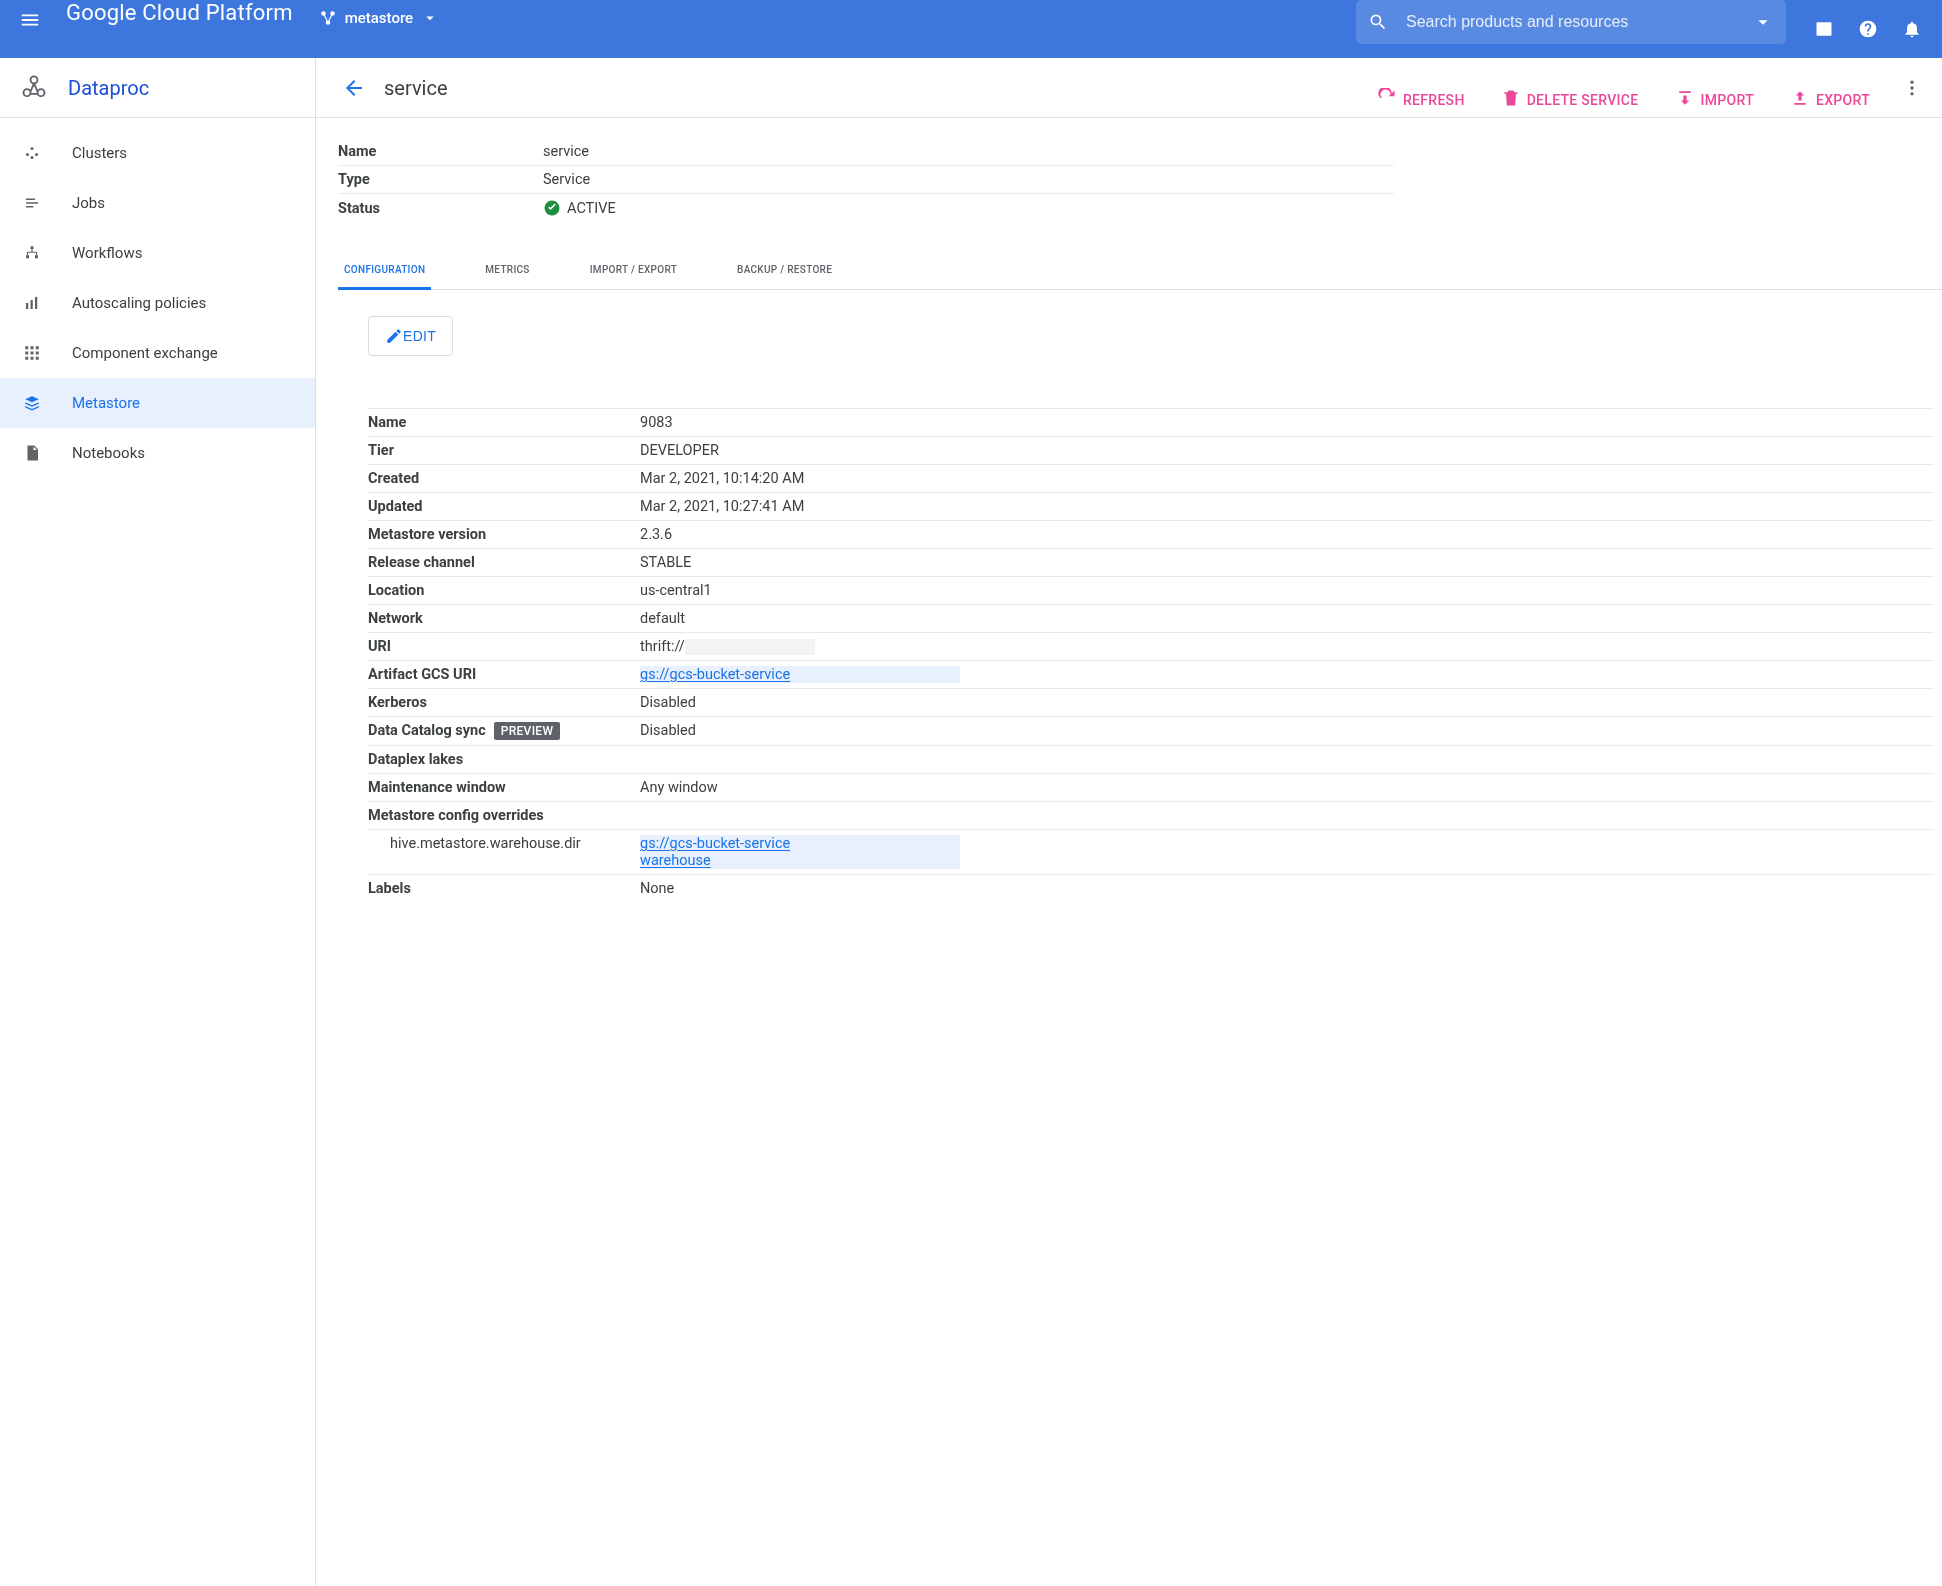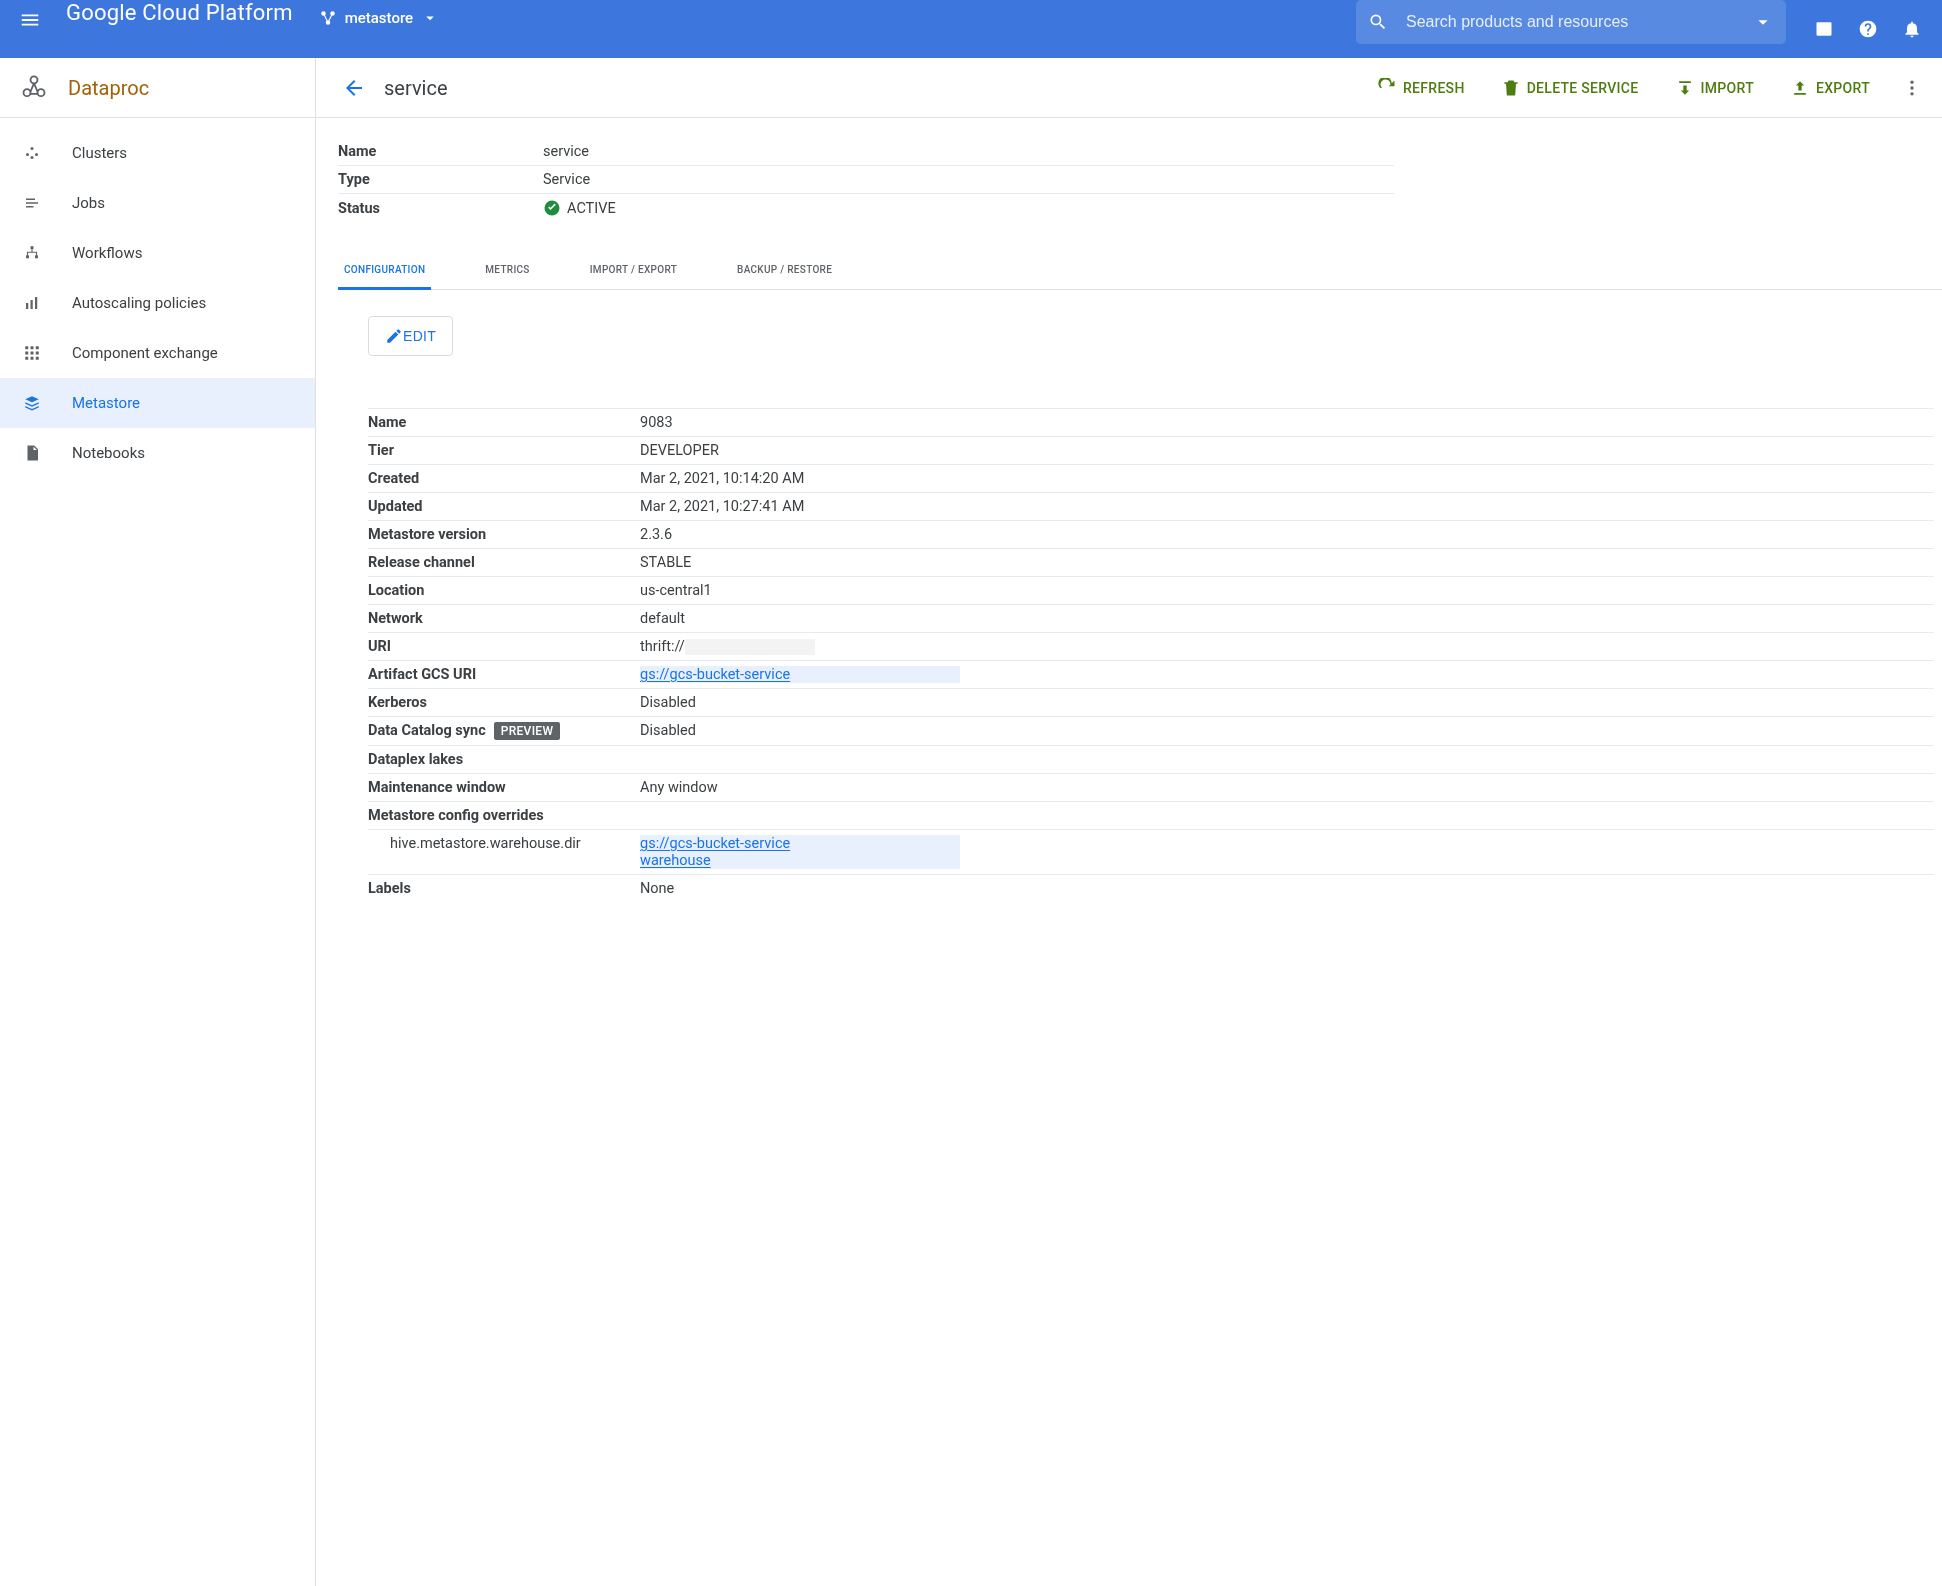--- a/index.html
+++ b/index.html
@@ -79,21 +79,21 @@
     font-size: 15px;
   }
   .sidenav-header {
     height: 60px;
     display: flex; align-items: center;
     padding-left: 20px;
     gap: 20px;
     border-bottom: 1px solid #e0e0e0;
   }
   .sidenav-header svg { color: #5f6368; }
-  .sidenav-title { font-size: 20px; color: #a16207; }
+  .sidenav-title { font-size: 20px; color: #1d4ed8; }
   .sidenav-items { padding-top: 10px; }
   .sidenav-item {
     height: 50px;
     display: flex; align-items: center;
     padding-left: 20px;
     gap: 28px;
     color: #3c4043;
     cursor: pointer;
   }
   .sidenav-item .nav-ico { width: 24px; display:flex; justify-content:center; color:#5f6368; }
@@ -113,22 +113,22 @@
     gap: 8px;
   }
   .back-btn {
     width: 40px; height: 40px;
     display:flex; align-items:center; justify-content:center;
     color: #1a73e8; cursor:pointer; border-radius:50%;
   }
   .page-title { font-size: 20px; color:#3c4043; margin-left: 2px; }
   .main-header-spacer { flex: 1; }
   .hdr-action {
-    display:flex; align-items:center; gap:6px;
-    color:#4d7c0f; font-weight:500; font-size:14px;
+    display:flex; align-items:flex-end; gap:6px;
+    color:#ec4899; font-weight:500; font-size:14px;
     padding: 0 14px; height:40px;
     cursor:pointer; letter-spacing:0.3px;
     text-transform: uppercase;
   }
   .hdr-action svg { width:20px; height:20px; }
   .overflow-btn { width:40px; height:40px; display:flex; align-items:center; justify-content:center; color:#5f6368; cursor:pointer; }
 
   
   .content { padding: 20px 0 40px 0; }
 

